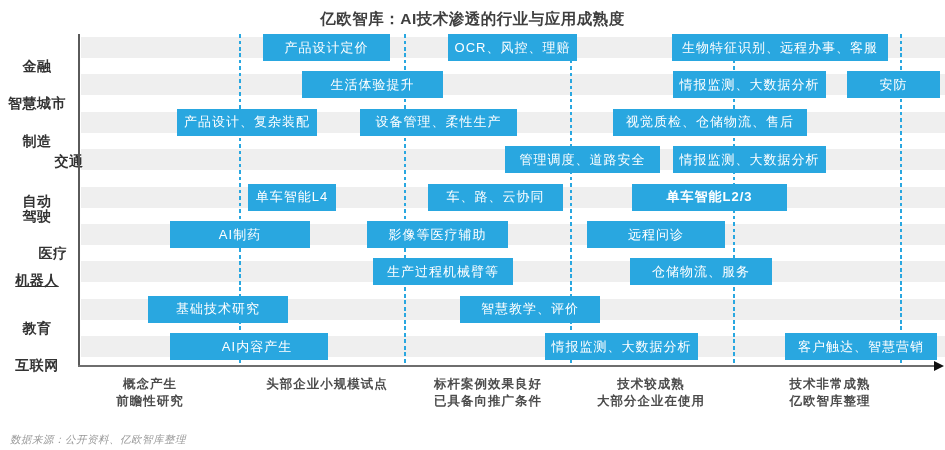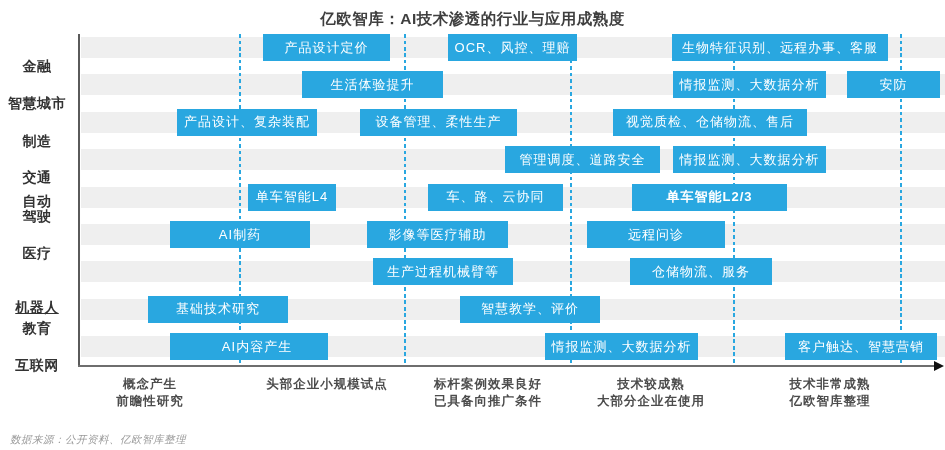--- a/index.html
+++ b/index.html
@@ -48,42 +48,42 @@
       <div class="task-box" style="left: 673px; top: 71.4px; width: 153px; height: 27px;">情报监测、大数据分析</div>
       <div class="task-box" style="left: 847px; top: 71.4px; width: 93px; height: 27px;">安防</div>
       <div class="row-band" style="left: 81px; top: 111.8px; width: 864px; height: 21px;"></div>
       <div class="row-label" style="top: 111.8px; height: 21px;">
         <div>制造</div>
       </div>
       <div class="task-box" style="left: 177px; top: 108.8px; width: 140px; height: 27px;">产品设计、复杂装配</div>
       <div class="task-box" style="left: 360px; top: 108.8px; width: 157px; height: 27px;">设备管理、柔性生产</div>
       <div class="task-box" style="left: 613px; top: 108.8px; width: 194px; height: 27px;">视觉质检、仓储物流、售后</div>
       <div class="row-band" style="left: 81px; top: 149.2px; width: 864px; height: 21px;"></div>
-      <div class="row-label" style="top: 148px; height: 21px;">
+      <div class="row-label" style="top: 132px; height: 21px; padding-left: 32px;">
         <div>交通</div>
       </div>
       <div class="task-box" style="left: 505px; top: 146.2px; width: 155px; height: 27px;">管理调度、道路安全</div>
       <div class="task-box" style="left: 673px; top: 146.2px; width: 153px; height: 27px;">情报监测、大数据分析</div>
       <div class="row-band" style="left: 81px; top: 186.6px; width: 864px; height: 21px;"></div>
       <div class="row-label" style="top: 186.6px; height: 21px;">
         <div>自动</div>
         <div>驾驶</div>
       </div>
       <div class="task-box" style="left: 248px; top: 183.6px; width: 88px; height: 27px;">单车智能L4</div>
       <div class="task-box" style="left: 428px; top: 183.6px; width: 135px; height: 27px;">车、路、云协同</div>
       <div class="task-box" style="left: 632px; top: 183.6px; width: 155px; height: 27px; font-weight: bold;">单车智能L2/3</div>
       <div class="row-band" style="left: 81px; top: 224px; width: 864px; height: 21px;"></div>
-      <div class="row-label" style="top: 224px; height: 21px;">
+      <div class="row-label" style="top: 224px; height: 21px; padding-left: 16px;">
         <div>医疗</div>
       </div>
       <div class="task-box" style="left: 170px; top: 221px; width: 140px; height: 27px;">AI制药</div>
       <div class="task-box" style="left: 367px; top: 221px; width: 141px; height: 27px;">影像等医疗辅助</div>
       <div class="task-box" style="left: 587px; top: 221px; width: 138px; height: 27px;">远程问诊</div>
       <div class="row-band" style="left: 81px; top: 261.4px; width: 864px; height: 21px;"></div>
-      <div class="row-label" style="top: 278px; height: 21px; text-decoration: underline;">
+      <div class="row-label" style="top: 251px; height: 21px; text-decoration: underline;">
         <div>机器人</div>
       </div>
       <div class="task-box" style="left: 373px; top: 258.4px; width: 140px; height: 27px;">生产过程机械臂等</div>
       <div class="task-box" style="left: 610px; top: 258.4px; width: 142px; height: 27px; margin-left: 20px;">仓储物流、服务</div>
       <div class="row-band" style="left: 81px; top: 298.8px; width: 864px; height: 21px;"></div>
       <div class="row-label" style="top: 298.8px; height: 21px;">
         <div>教育</div>
       </div>
       <div class="task-box" style="left: 148px; top: 295.8px; width: 140px; height: 27px;">基础技术研究</div>
       <div class="task-box" style="left: 460px; top: 295.8px; width: 140px; height: 27px;">智慧教学、评价</div>

